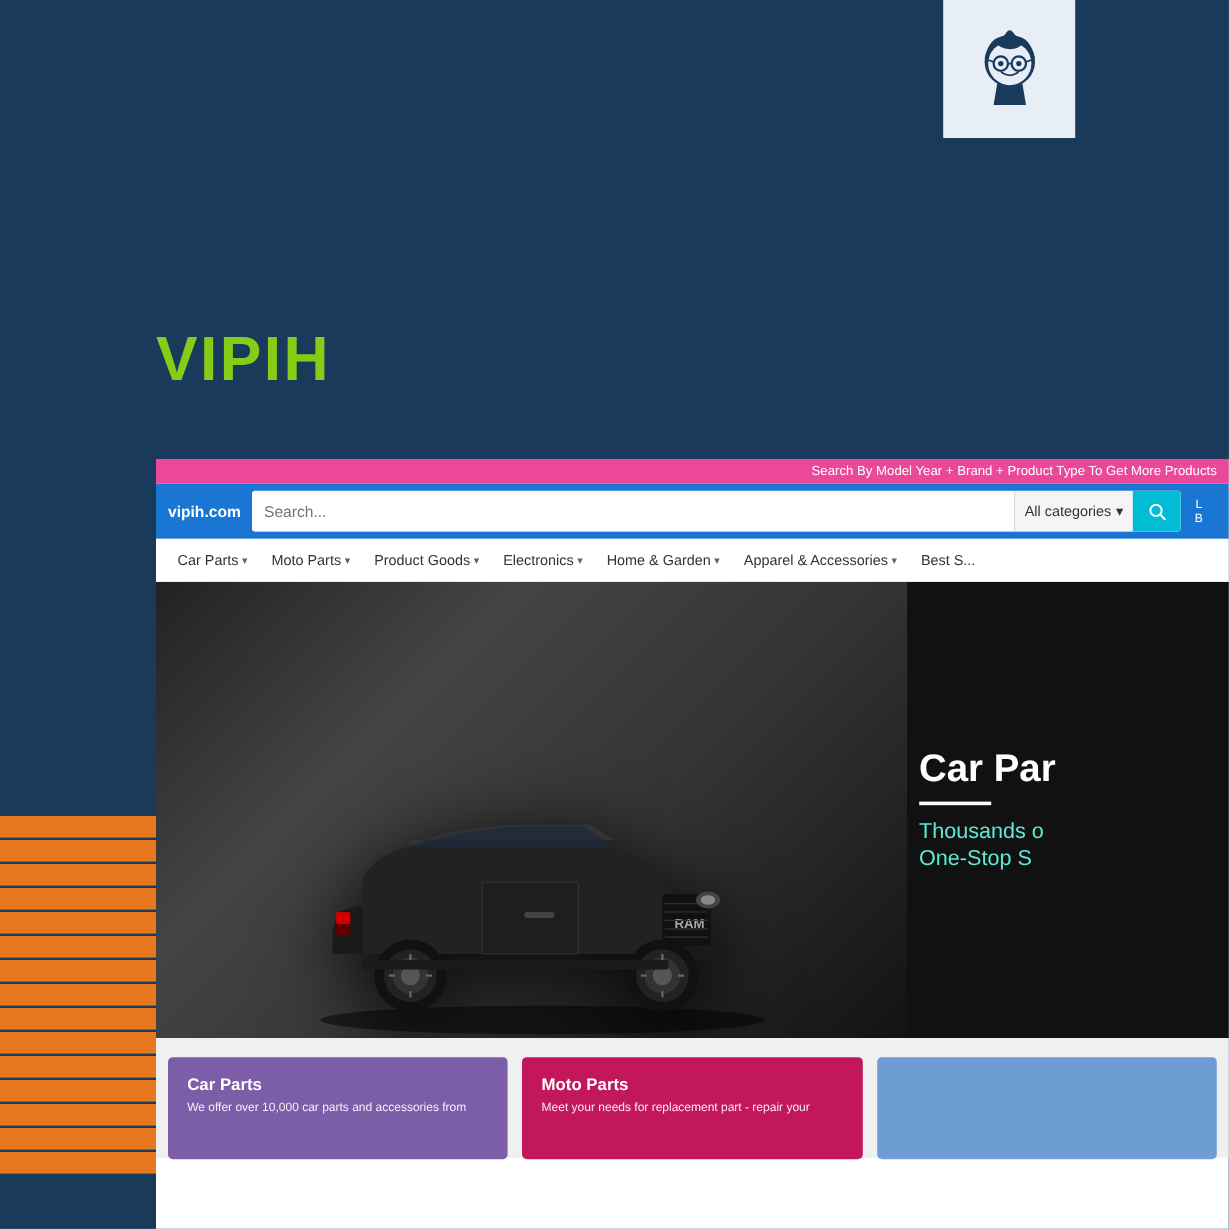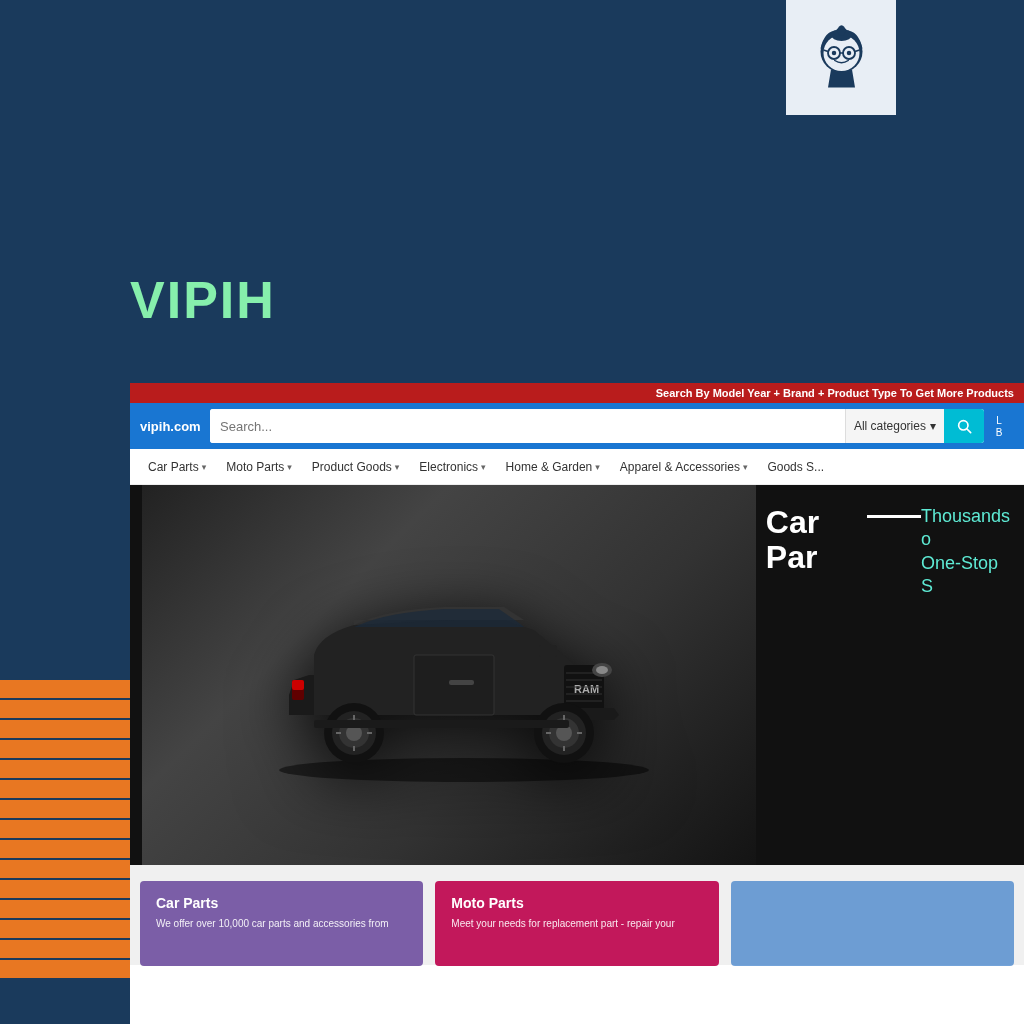--- a/index.html
+++ b/index.html
@@ -51,45 +51,44 @@
       display: flex;
       align-items: center;
       justify-content: center;
     }
 
     
     .vipih-title {
       position: absolute;
       top: 270px;
       left: 130px;
-      color: #86efac;
+      color: #84cc16;
       font-size: 52px;
       font-weight: 900;
       letter-spacing: 2px;
     }
 
     
     .site-preview {
       position: absolute;
       top: 383px;
       left: 130px;
       width: 894px;
       height: 650px;
       overflow: hidden;
       background: #fff;
     }
 
     
     .top-bar {
-      background: #b91c1c;
+      background: #ec4899;
       color: #fff;
       font-size: 11px;
       padding: 4px 10px;
       text-align: right;
-      font-weight: bold;
     }
 
     
     .site-header {
       background: #1976d2;
       display: flex;
       align-items: center;
       padding: 6px 10px;
     }
     .site-logo-text {
@@ -176,38 +175,38 @@
 
     
     .hero-banner {
       position: relative;
       height: 380px;
       background: #111;
       overflow: hidden;
     }
     .hero-car {
       position: absolute;
-      left: 12px;
+      left: 0;
       top: 0;
       width: 72%;
       height: 100%;
       background: linear-gradient(135deg, #222 0%, #444 30%, #333 60%, #111 100%);
       display: flex;
-      align-items: center;
+      align-items: flex-end;
       justify-content: center;
     }
     .hero-text-area {
       position: absolute;
       right: 0;
       top: 0;
       width: 30%;
       height: 100%;
       background: #111;
       display: flex;
-      flex-direction: row;
+      flex-direction: column;
       justify-content: center;
       padding: 20px 10px;
     }
     .hero-title {
       color: #fff;
       font-size: 32px;
       font-weight: 900;
       line-height: 1.1;
     }
     .hero-divider {
@@ -371,21 +370,21 @@
     </div>
     <div class="nav-item">
       <span>Home &amp; Garden</span>
       <span class="chevron">▾</span>
     </div>
     <div class="nav-item">
       <span>Apparel &amp; Accessories</span>
       <span class="chevron">▾</span>
     </div>
     <div class="nav-item">
-      <span>Goods S...</span>
+      <span>Best S...</span>
     </div>
   </div>
 
   <div class="hero-banner">
 
     <div class="hero-car">
 
       <svg class="truck-svg" viewBox="0 0 420 220" xmlns="http://www.w3.org/2000/svg">
 
         <ellipse cx="210" cy="205" rx="185" ry="12" fill="rgba(0,0,0,0.5)"></ellipse>

